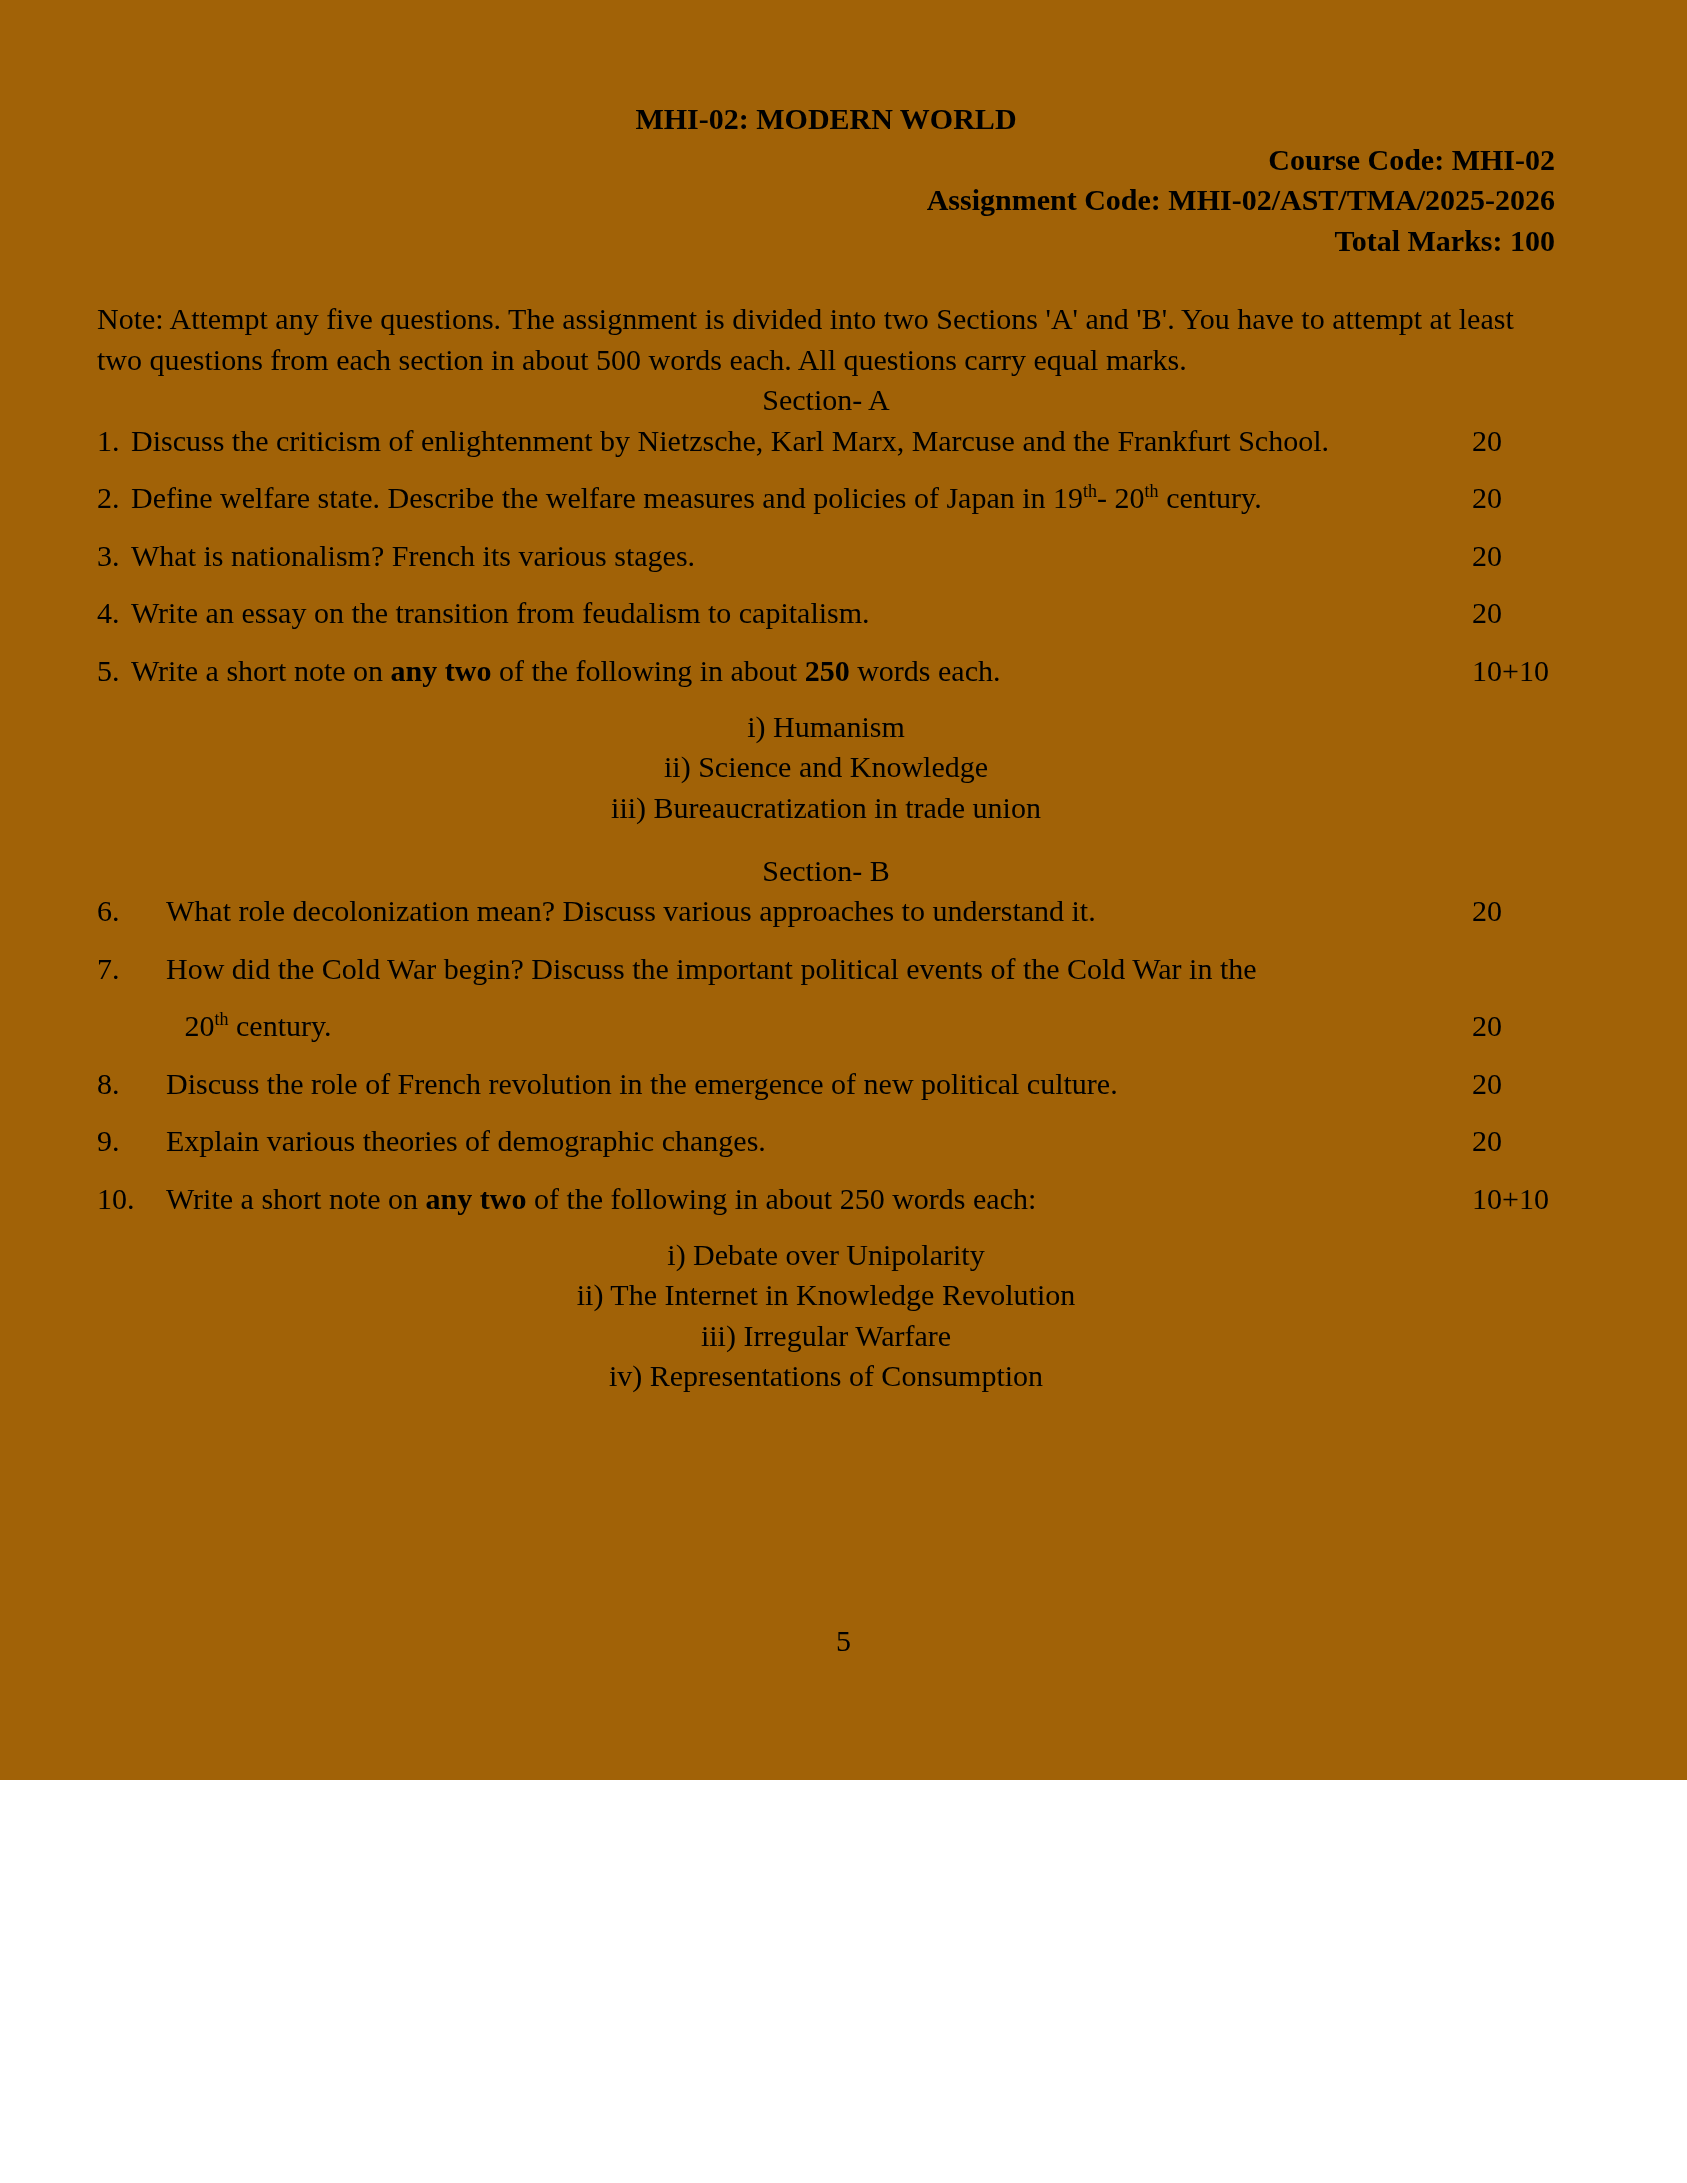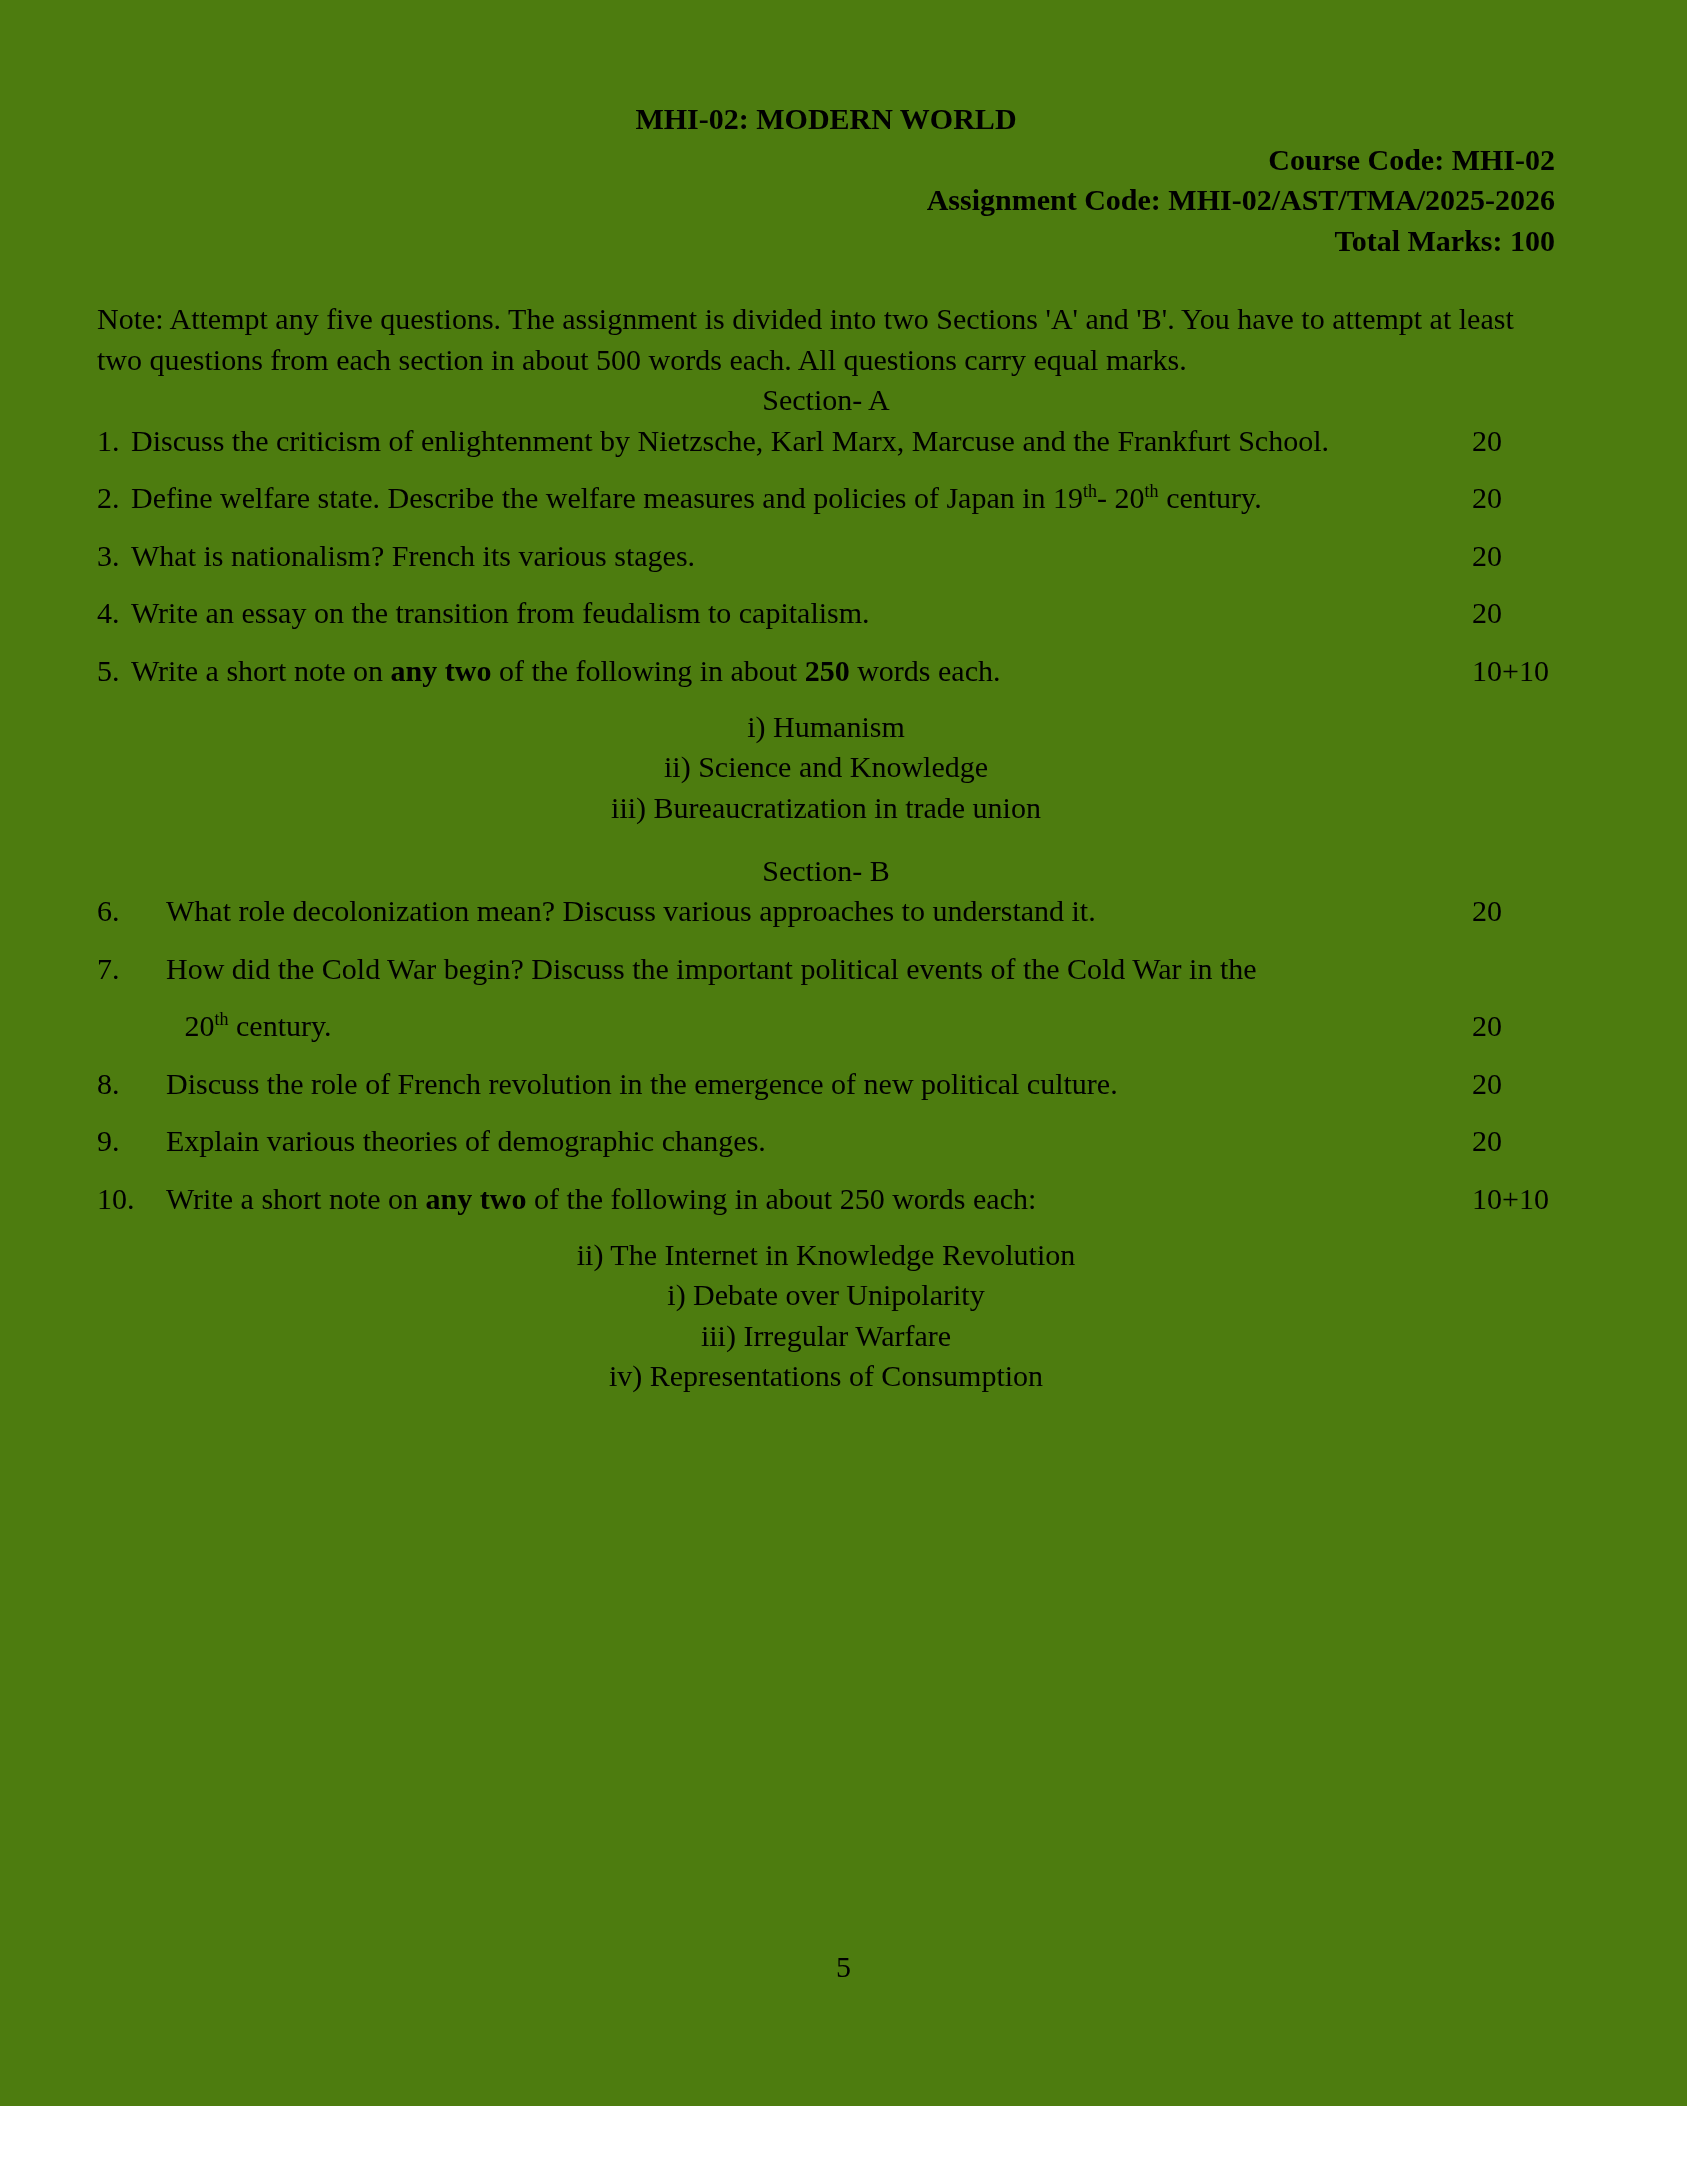--- a/index.html
+++ b/index.html
@@ -4,22 +4,22 @@
 <style>
   * { margin: 0; padding: 0; box-sizing: border-box; }
   html, body { background: #ffffff; }
   body {
     font-family: "Liberation Serif", "DejaVu Serif", serif;
     color: #000000;
   }
   .page {
     position: relative;
     width: 1687px;
-    height: 2106px;
-    background: #4d7c0f;
+    height: 1780px;
+    background: #a16207;
     padding: 99px 132px 0 97px;
     font-size: 30px;
     line-height: 1.35;
     overflow: hidden;
   }
   .title {
     text-align: center;
     font-weight: bold;
   }
   .meta {
@@ -136,22 +136,22 @@
       <div class="q-num">9.</div>
       <div class="q-body"><span>Explain various theories of demographic changes.</span></div>
       <div class="q-marks">20</div>
     </div>
     <div class="q-row">
       <div class="q-num">10.</div>
       <div class="q-body"><span>Write a short note on </span><span class="b">any two</span><span> of the following in about 250 words each:</span></div>
       <div class="q-marks">10+10</div>
     </div>
     <div class="sub-list">
+      <div class="sub-item">i) Debate over Unipolarity</div>
       <div class="sub-item">ii) The Internet in Knowledge Revolution</div>
-      <div class="sub-item">i) Debate over Unipolarity</div>
       <div class="sub-item">iii) Irregular Warfare</div>
       <div class="sub-item">iv) Representations of Consumption</div>
     </div>
   </div>
 
   <div class="page-number">5</div>
 
 </div>
 
 

